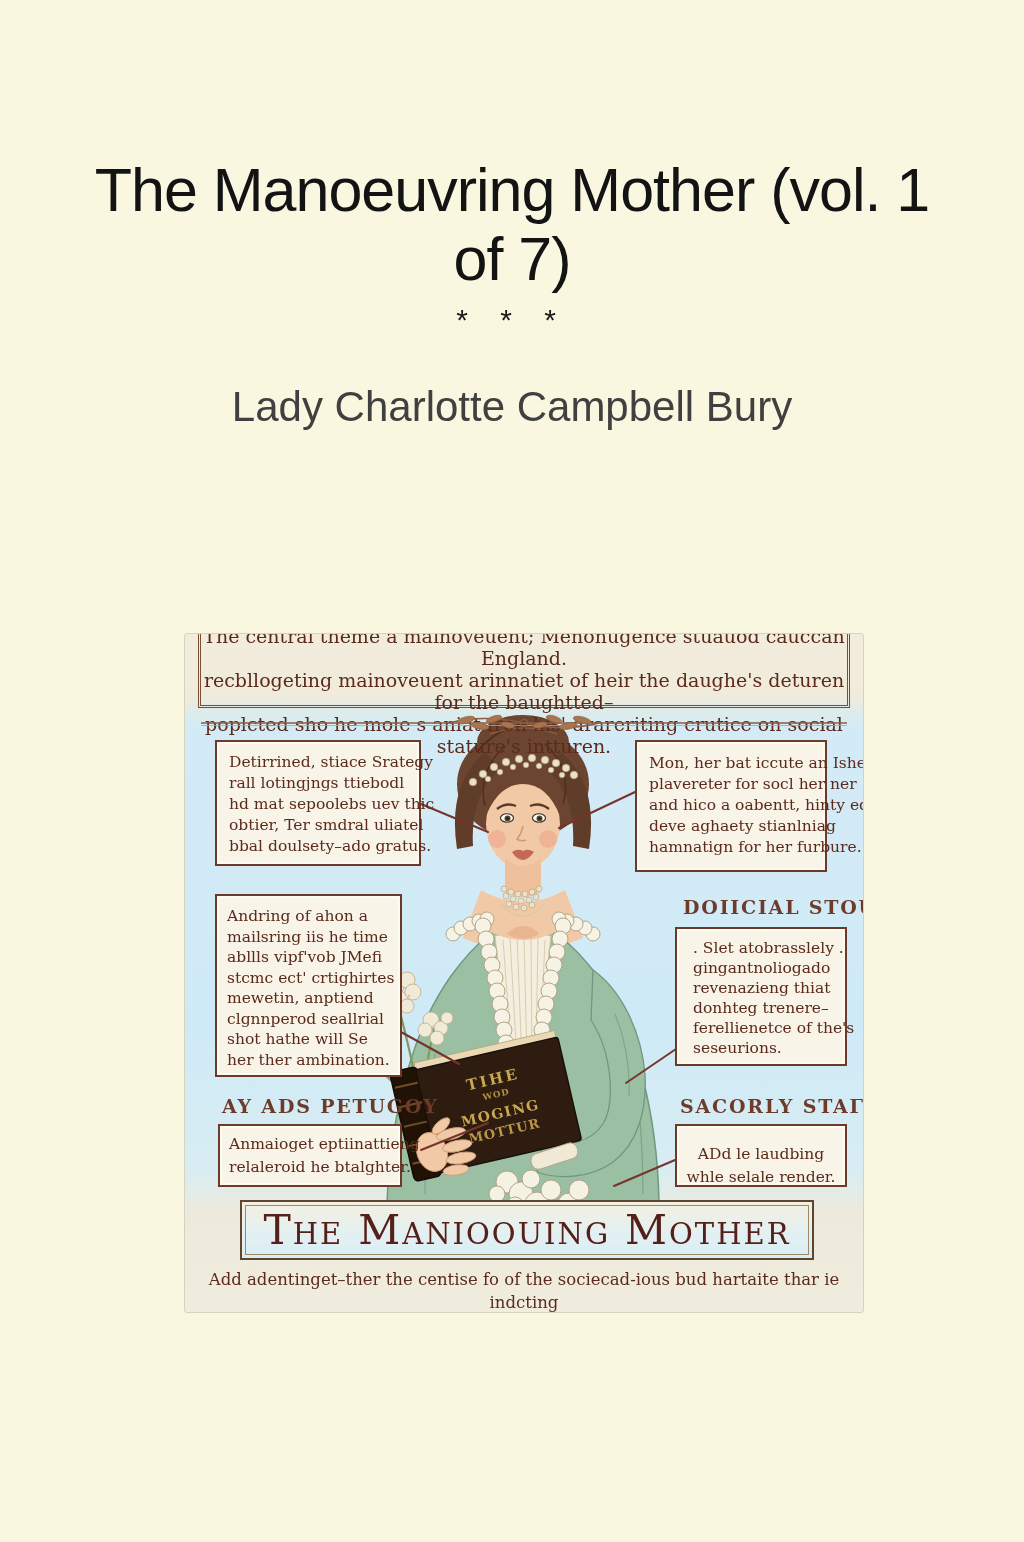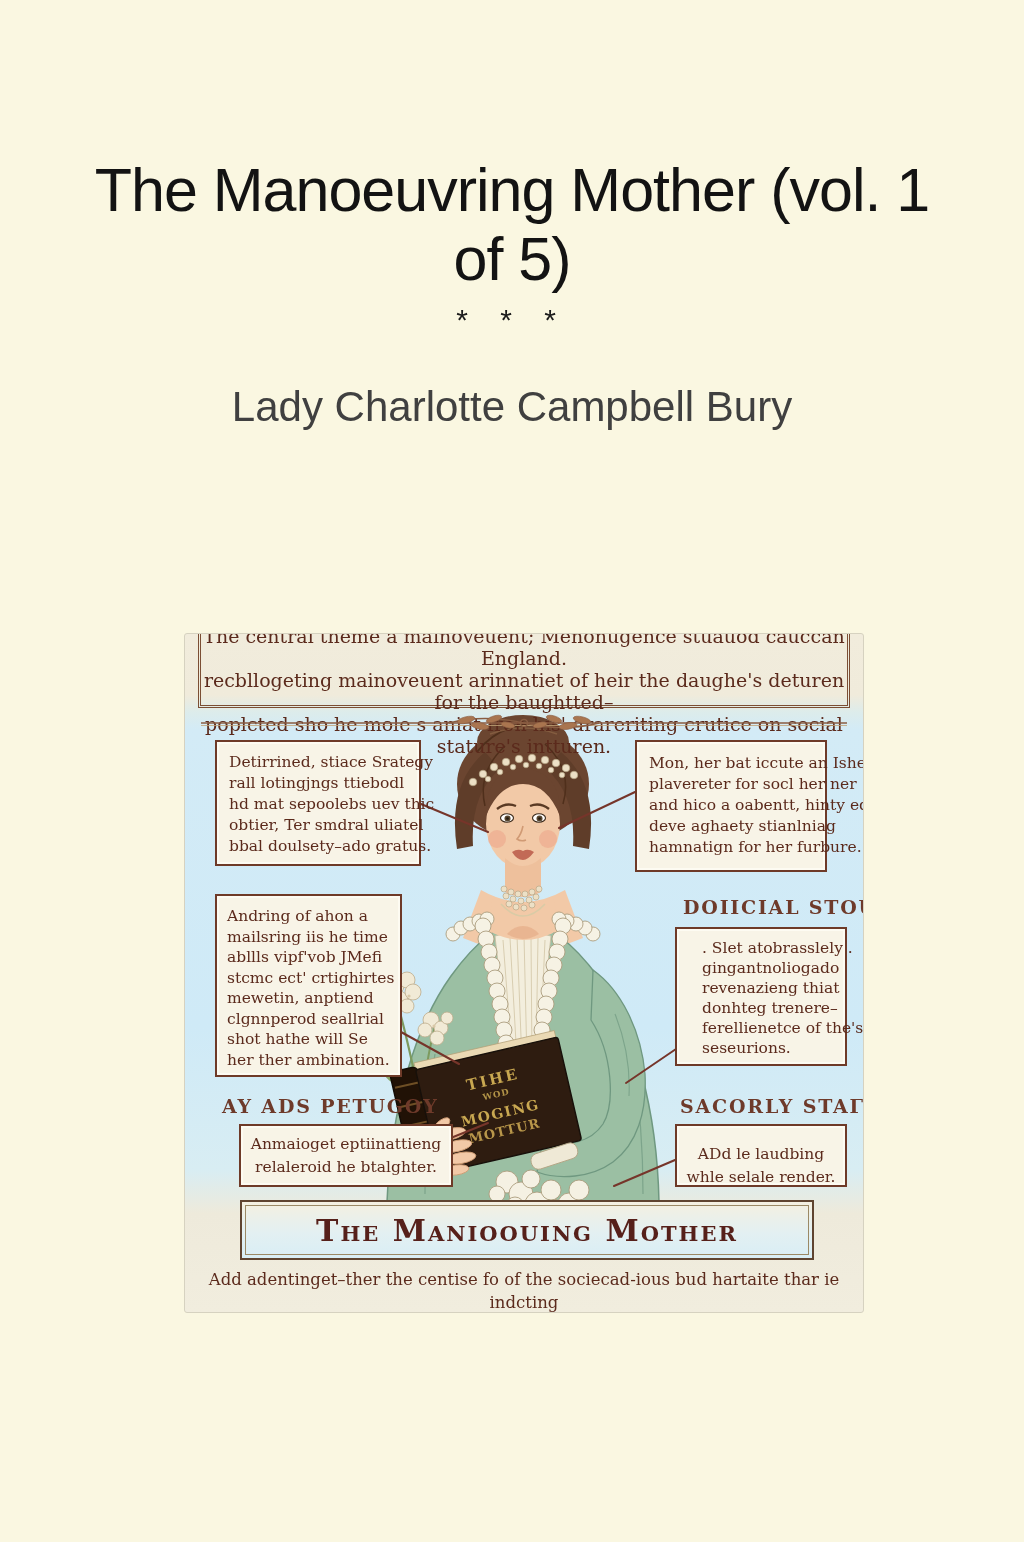--- a/index.html
+++ b/index.html
@@ -55,53 +55,53 @@
   }
   .abox .ln{white-space:nowrap;}
   .cap{
     position:absolute;z-index:4;
     font-size:19px;letter-spacing:1.8px;color:#6e3a2a;font-weight:600;
     white-space:nowrap;
   }
   .box-tl{left:30px;top:106px;width:206px;height:126px;padding:10px 12px;}
   .box-tr{left:450px;top:106px;width:192px;height:132px;padding:11px 12px;}
   .box-ml{left:30px;top:260px;width:187px;height:183px;padding:10px 10px;line-height:20.5px;}
-  .box-mr{left:490px;top:293px;width:172px;height:139px;padding:9px 25px;line-height:20px;}
-  .box-bl{left:33px;top:490px;width:214px;height:63px;padding:7px 9px;line-height:23px;text-align:center;margin-left:21px;}
+  .box-mr{left:490px;top:293px;width:172px;height:139px;padding:9px 16px;line-height:20px;}
+  .box-bl{left:33px;top:490px;width:184px;height:63px;padding:7px 9px;line-height:23px;text-align:center;}
   .box-br{left:490px;top:490px;width:172px;height:63px;padding:17px 8px;line-height:23px;text-align:center;}
   .cap-r {left:498px;top:262px;}
   .cap-bl{left:37px;top:461px;}
   .cap-br{left:495px;top:461px;}
   
   .banner{
     position:absolute;left:55px;top:566px;width:574px;height:60px;z-index:4;
     border:2px solid #5f4430;
     background:linear-gradient(180deg,#f4f0e1 0%,#e3f0f2 55%,#d9eef5 100%);
   }
   .banner-inner{
     position:absolute;inset:3px;border:1px solid #9b8965;
     display:flex;align-items:center;justify-content:center;
   }
   .banner-text{
     font-family:"DejaVu Serif",serif;font-variant:small-caps;
-    font-size:30px;font-weight:bold;letter-spacing:2px;color:#56201a;
+    font-size:41px;font-weight:normal;letter-spacing:2px;color:#56201a;
   }
   .bottom-par{
     position:absolute;left:14px;top:634px;width:650px;z-index:4;
     text-align:center;font-size:16.5px;line-height:23px;
   }
   .figure-svg,.connector-svg{position:absolute;left:0;top:0;z-index:1;}
   .connector-svg{z-index:2;}
 </style>
 </head>
 <body>
 
 <div class="page-title">
   <div>The Manoeuvring Mother (vol. 1</div>
-  <div>of 5)</div>
+  <div>of 7)</div>
 </div>
 
 <div class="stars">* * *</div>
 
 <div class="author">Lady Charlotte Campbell Bury</div>
 
 <div class="illo">
 
   <svg class="figure-svg" width="678" height="678" viewBox="0 0 678 678">
 

